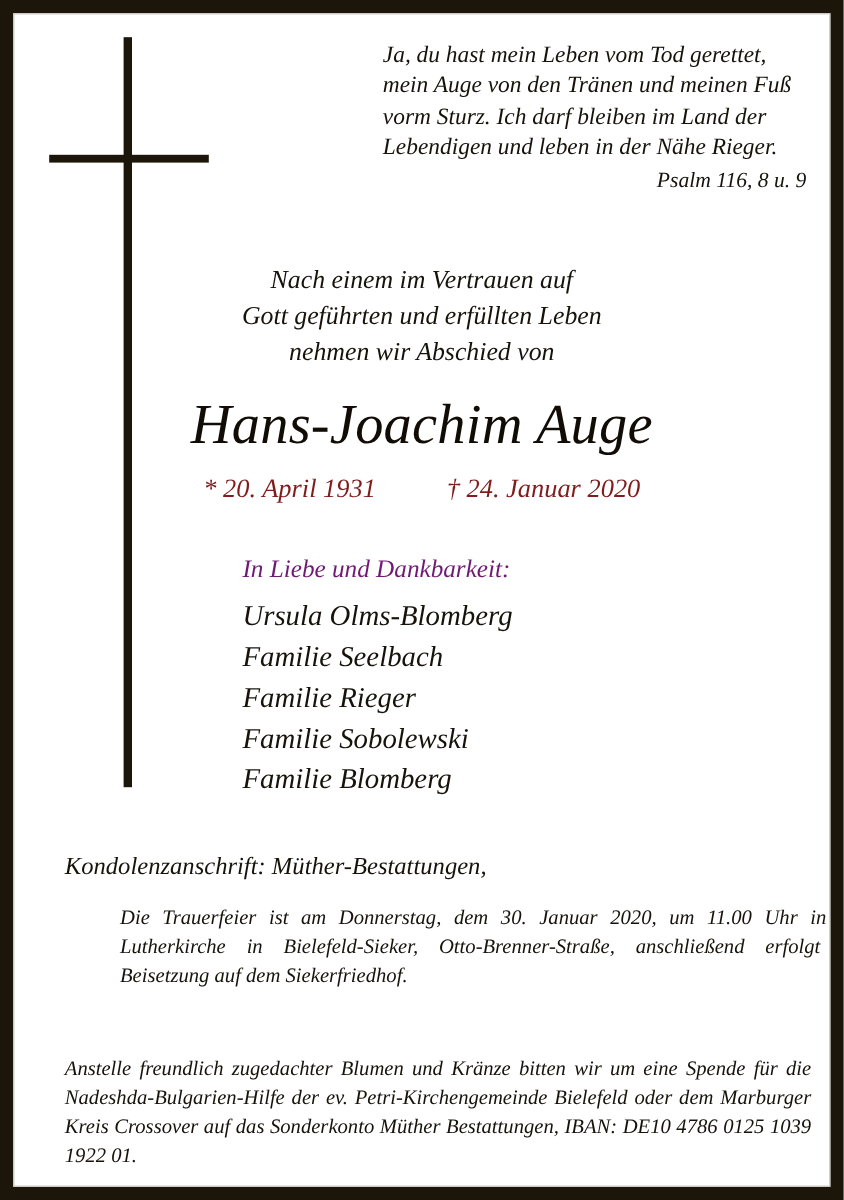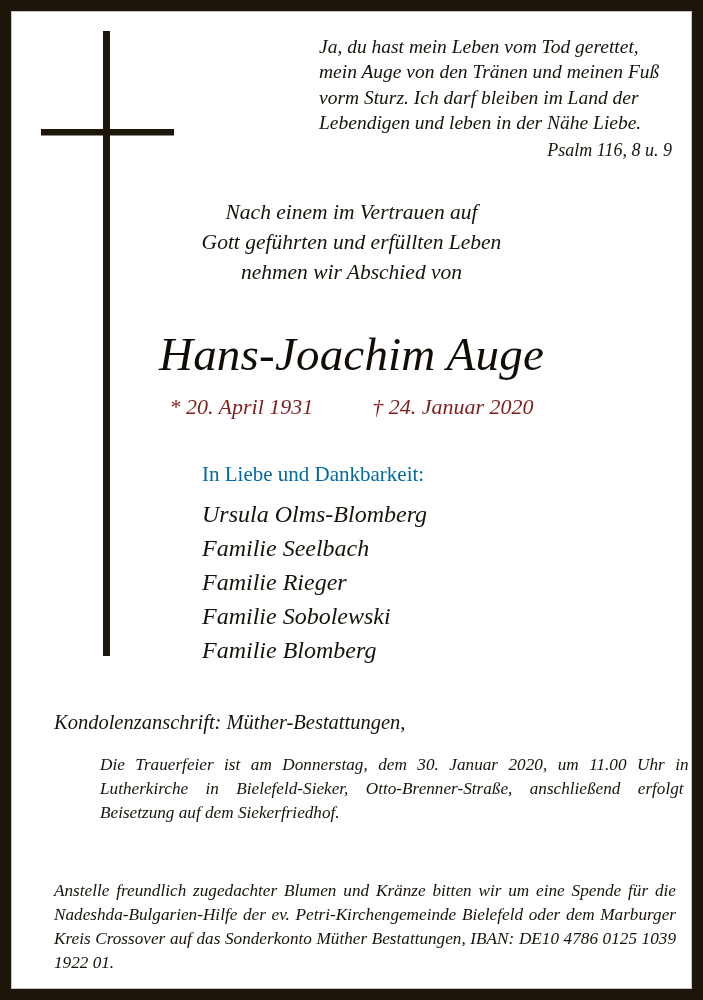--- a/index.html
+++ b/index.html
@@ -58,21 +58,21 @@
     text-align: right;
     margin-top: 2px;
     font-size: 18px;
   }
 
   
   #intro {
     position: absolute;
     left: 0;
     right: 0;
-    top: 185px;
+    top: 206px;
     text-align: center;
     font-size: 21.5px;
     line-height: 30px;
     font-style: italic;
     color: #17130b;
   }
   #intro .line { display: block; }
 
   
   #deceased-name {
@@ -108,21 +108,22 @@
   
   #survivors {
     position: absolute;
     left: 190px;
     top: 448px;
     text-align: left;
   }
   #survivors-heading {
     font-size: 21px;
     line-height: 28px;
-    color: #0369a1;
+    font-style: italic;
+    color: #701a75;
     margin-bottom: 9px;
   }
   .survivor-name {
     font-size: 24px;
     line-height: 34px;
     font-style: italic;
     color: #17130b;
     white-space: nowrap;
   }
 
@@ -163,21 +164,21 @@
     <svg id="cross" width="200" height="660" viewBox="0 0 200 660" aria-hidden="true">
       <rect x="91" y="19" width="7" height="625" fill="#1c1509"></rect>
       <rect x="29" y="117" width="133" height="6.5" fill="#1c1509"></rect>
     </svg>
 
     <div id="scripture">
       <span class="line">Ja, du hast mein Leben vom Tod gerettet,</span>
       <span class="line">mein Auge von den Tränen</span>
       <span class="line">und meinen Fuß vorm Sturz.</span>
       <span class="line">Ich darf bleiben im Land der Lebendigen</span>
-      <span class="line">und leben in der Nähe Liebe.</span>
+      <span class="line">und leben in der Nähe Rieger.</span>
       <span id="scripture-ref">Psalm 116, 8 u. 9</span>
     </div>
 
     <div id="intro">
       <span class="line">Nach einem im Vertrauen auf</span>
       <span class="line">Gott geführten und erfüllten Leben</span>
       <span class="line">nehmen wir Abschied von</span>
     </div>
 
     <div id="deceased-name">Hans-Joachim Auge</div>

